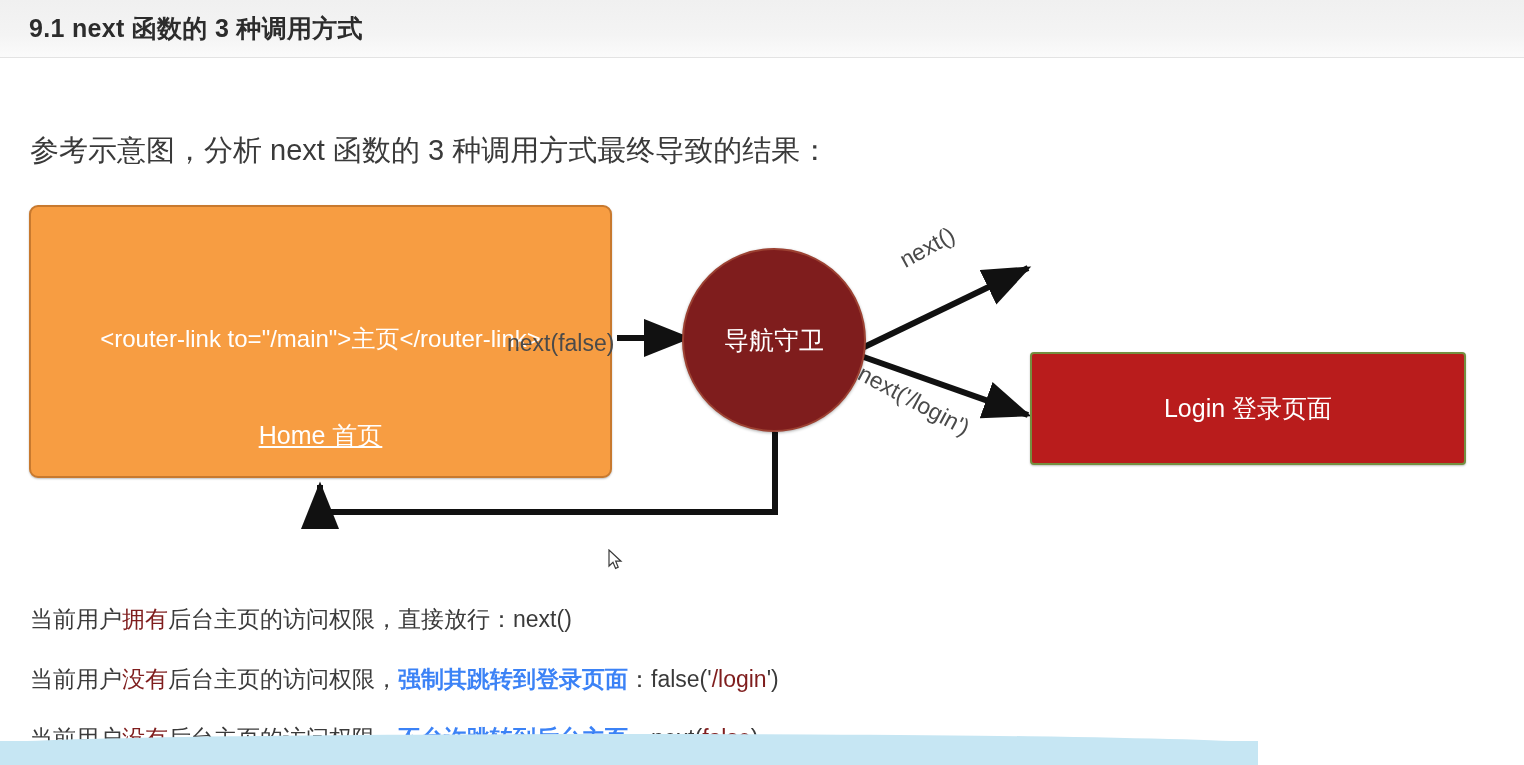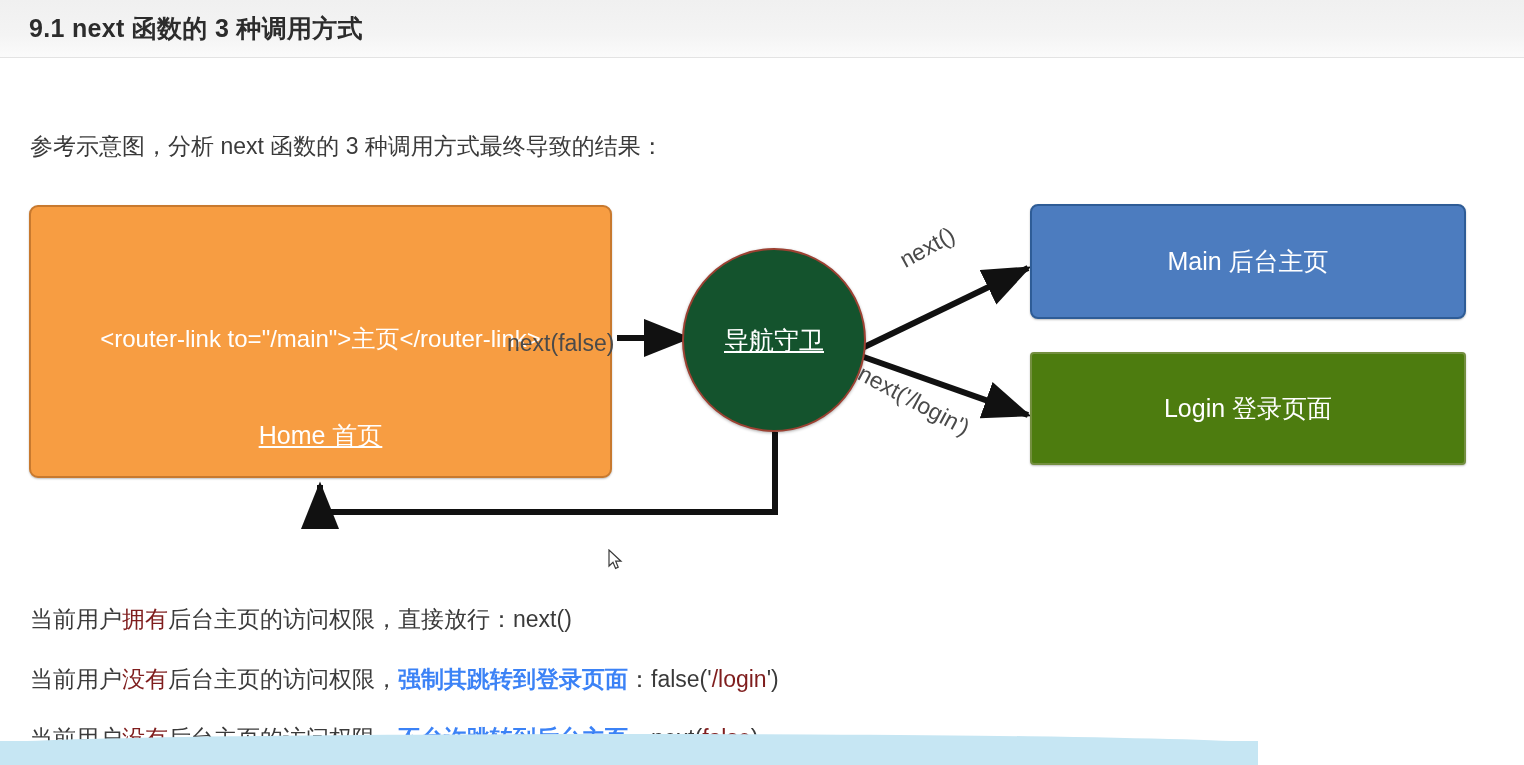--- a/index.html
+++ b/index.html
@@ -20,21 +20,21 @@
     background:#e3e3e3;
   }
   .page-title{
     position:absolute;left:29px;top:12px;
     font-size:25px;font-weight:bold;color:#2c2c2c;
     letter-spacing:.3px;white-space:nowrap;
   }
   
   .intro{
     position:absolute;left:30px;top:131px;
-    font-size:23px;color:#3a3a3a;white-space:nowrap;
+    font-size:29px;color:#3a3a3a;white-space:nowrap;
   }
   
   .diagram{
     position:absolute;left:0;top:190px;width:1524px;height:370px;
   }
   .svg-layer{position:absolute;left:0;top:0;width:1524px;height:370px;}
   .node{
     position:absolute;box-sizing:border-box;
     display:flex;align-items:center;justify-content:center;
     color:#ffffff;text-align:center;
@@ -47,34 +47,33 @@
   }
   .box-home .code{
     font-size:24px;white-space:nowrap;line-height:1;
     margin-top:96px;
   }
   .box-home .caption{
     font-size:25px;margin-top:68px;white-space:nowrap;text-decoration:underline;
   }
   .circle-guard{
     left:682px;top:58px;width:184px;height:184px;border-radius:50%;
-    background:#14532d;border:2px solid #9c4132;
+    background:#7f1d1d;border:2px solid #9c4132;
     box-shadow:0 1px 3px rgba(0,0,0,.3);
     font-size:25px;
-    text-decoration:underline;
   }
   .box-main{
     left:1030px;top:14px;width:436px;height:115px;
     background:#4c7cbf;border:2px solid #2e5c96;border-radius:8px;
     box-shadow:0 1px 2px rgba(0,0,0,.25);
     font-size:25px;
   }
   .box-login{
     left:1030px;top:162px;width:436px;height:113px;
-    background:#4d7c0f;border:2px solid #748f40;border-radius:4px;
+    background:#b91c1c;border:2px solid #748f40;border-radius:4px;
     box-shadow:0 1px 2px rgba(0,0,0,.25);
     font-size:25px;
   }
   
   .edge-label{
     position:absolute;font-size:23px;color:#4a4a4a;white-space:nowrap;
   }
   .lbl-next{
     left:895px;top:250px;transform:rotate(-29deg);transform-origin:left top;
   }
@@ -136,23 +135,20 @@
 
   <div class="node box-home">
     <div class="code">&lt;router-link to="/main"&gt;主页&lt;/router-link&gt;</div>
     <div class="caption">Home 首页</div>
   </div>
 
   <div class="node circle-guard">
     <span>导航守卫</span>
   </div>
 
-  <div class="node box-main">
-    <span>Main 后台主页</span>
-  </div>
 
   <div class="node box-login">
     <span>Login 登录页面</span>
   </div>
 </div>
 
 <div class="edge-label lbl-next">next()</div>
 <div class="edge-label lbl-next-login">next('/login')</div>
 <div class="edge-label lbl-next-false">next(false)</div>
 

